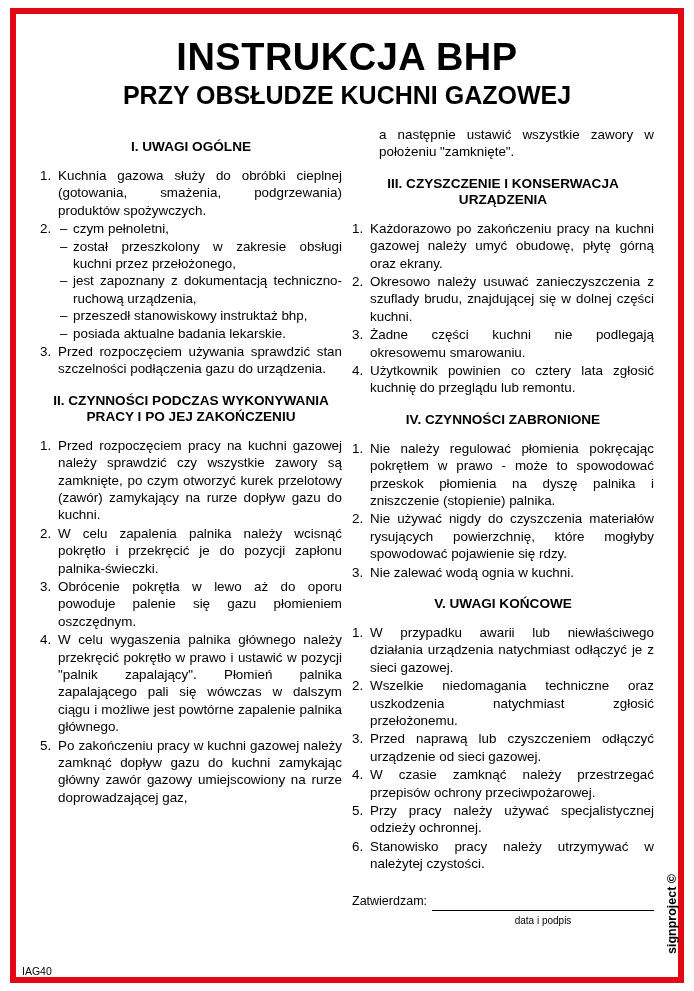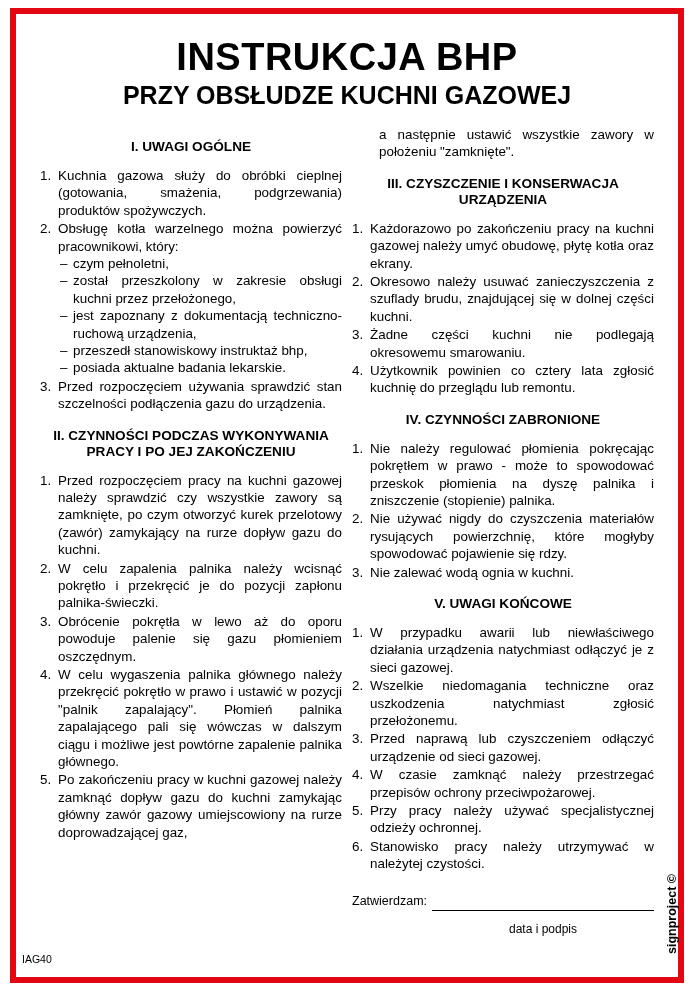--- a/index.html
+++ b/index.html
@@ -30,25 +30,25 @@
   li.num { counter-increment:li; position:relative; padding-left:18px; margin-bottom:1px; }
   li.num::before { content:counter(li) "."; position:absolute; left:0; top:0; }
   ul.bullets { list-style:none; margin-left:2px; }
   ul.bullets li { position:relative; padding-left:13px; }
   ul.bullets li::before { content:"\2013"; position:absolute; left:0; top:0; }
   .continuation { margin-top:2px;margin-left:27px; }
   .approval { display:flex; align-items:flex-end; margin-top:20px; font-size:12.5px; }
   .app-label { white-space:nowrap; padding-bottom:1px; }
   .app-line { flex:1; border-bottom:1px solid #000; height:14px; position:relative; margin-left:5px; }
   .app-caption {
-    position:absolute; left:50%; top:24px; transform:translateX(-50%);
-    font-size:12px; white-space:nowrap;
+    position:absolute; left:50%; top:15px; transform:translateX(-50%);
+    font-size:10px; white-space:nowrap;
   }
   .code {
-    position:absolute; left:6px; bottom:12px; font-size:10.5px;
+    position:absolute; left:6px; bottom:0; font-size:10.5px;
   }
   .brand {
     position:absolute; right:-18px; bottom:70px;
     font-size:12.5px; font-weight:bold;
     transform:rotate(-90deg); transform-origin:center;
     white-space:nowrap;
   }
 </style>
 </head>
 <body>
@@ -59,21 +59,20 @@
   <div class="subtitle">PRZY OBSŁUDZE KUCHNI GAZOWEJ</div>
 
   <div class="columns">
 
     <div class="col">
 
       <div class="sec-heading">I. UWAGI OGÓLNE</div>
       <ol>
         <li class="num"><span>Kuchnia gazowa służy do obróbki cieplnej (gotowania, smażenia, podgrzewania) produktów spożywczych.</span></li>
         <li class="num">
-          <span>Obsługę kotła warzelnego można powierzyć pracownikowi, który:</span>
           <ul class="bullets">
             <li>czym pełnoletni,</li>
             <li>został przeszkolony w zakresie obsługi kuchni przez przełożonego,</li>
             <li>jest zapoznany z dokumentacją techniczno-ruchową urządzenia,</li>
             <li>przeszedł stanowiskowy instruktaż bhp,</li>
             <li>posiada aktualne badania lekarskie.</li>
           </ul>
         </li>
         <li class="num"><span>Przed rozpoczęciem używania sprawdzić stan szczelności podłączenia gazu do urządzenia.</span></li>
       </ol>
@@ -87,21 +86,21 @@
         <li class="num"><span>Po zakończeniu pracy w kuchni gazowej należy zamknąć dopływ gazu do kuchni zamykając główny zawór gazowy umiejscowiony na rurze doprowadzającej gaz,</span></li>
       </ol>
     </div>
 
     <div class="col">
 
       <p class="continuation">a następnie ustawić wszystkie zawory w położeniu "zamknięte".</p>
 
       <div class="sec-heading">III. CZYSZCZENIE I KONSERWACJA URZĄDZENIA</div>
       <ol>
-        <li class="num"><span>Każdorazowo po zakończeniu pracy na kuchni gazowej należy umyć obudowę, płytę kotła oraz ekrany.</span></li>
+        <li class="num"><span>Każdorazowo po zakończeniu pracy na kuchni gazowej należy umyć obudowę, płytę górną oraz ekrany.</span></li>
         <li class="num"><span>Okresowo należy usuwać zanieczyszczenia z szuflady brudu,  znajdującej się w dolnej części kuchni.</span></li>
         <li class="num"><span>Żadne części kuchni nie podlegają okresowemu smarowaniu.</span></li>
         <li class="num"><span>Użytkownik powinien co cztery lata zgłosić kuchnię do przeglądu lub remontu.</span></li>
       </ol>
 
       <div class="sec-heading">IV. CZYNNOŚCI ZABRONIONE</div>
       <ol>
         <li class="num"><span>Nie należy regulować płomienia pokręcając pokrętłem w prawo - może to spowodować przeskok płomienia na dyszę palnika i zniszczenie (stopienie) palnika.</span></li>
         <li class="num"><span>Nie używać nigdy do czyszczenia materiałów rysujących powierzchnię, które mogłyby spowodować pojawienie się rdzy.</span></li>
         <li class="num"><span>Nie zalewać wodą ognia w kuchni.</span></li>

